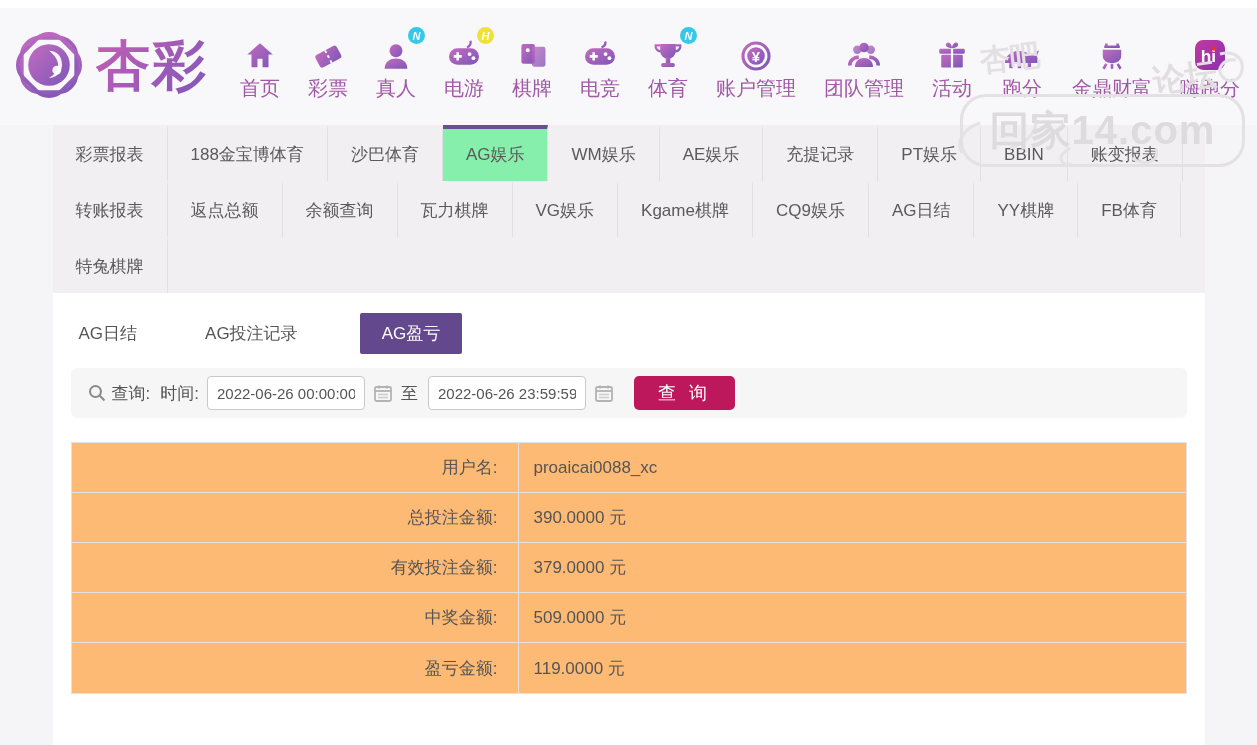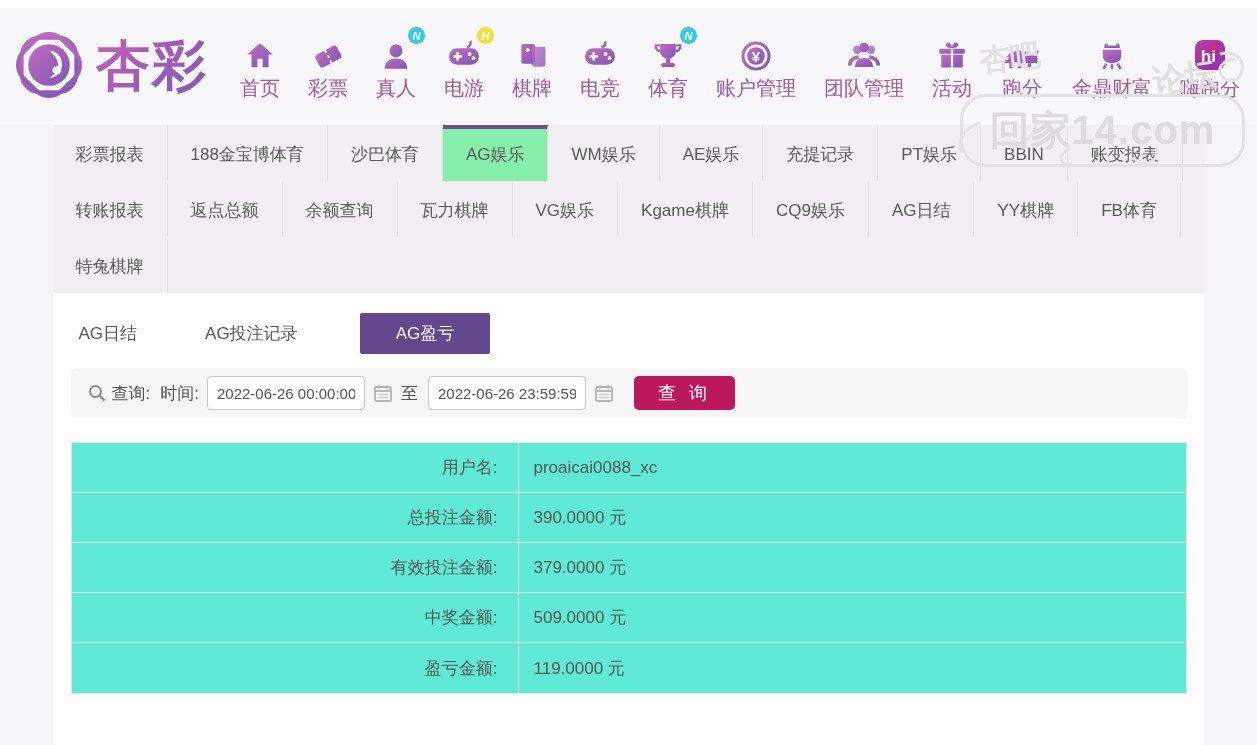--- a/index.html
+++ b/index.html
@@ -34,34 +34,34 @@
   .container { width:1152px; margin:0 auto; }
   .tabbar { background:#f1eff1; display:flex; flex-wrap:wrap; }
   .tab { height:56px; line-height:52px; padding:0 23px; font-size:17px; color:#5a5a5a;
     border-right:1px solid #e2dfe2; border-top:4px solid transparent; cursor:pointer; white-space:nowrap; }
   .tab.active { background:#86efac; border-top:4px solid #6a4c98; }
 
   
   .panel { background:#ffffff; min-height:502px; padding:16px 18px 0 18px; }
   .subtabs { display:flex; align-items:center; padding:4px 2px 14px 2px; }
   .subtab { font-size:17px; color:#555; margin-right:56px; padding:9px 6px; cursor:pointer; }
-  .subtab.active { background:#63488d; color:#fff; padding:9px 36px; border-radius:2px; margin-right:0; }
+  .subtab.active { background:#63488d; color:#fff; padding:9px 22px; border-radius:2px; margin-right:0; }
 
   .searchbar { background:#f7f6f7; border-radius:6px; height:50px; display:flex; align-items:center; padding:0 16px; }
   .searchbar .lbl { font-size:17px; color:#555; margin-right:10px; display:flex; align-items:center; }
   .searchbar input { width:158px; height:34px; border:1px solid #c9c9c9; border-radius:4px;
     font-size:15px; color:#555; padding:0 9px; background:#fff; font-family:"Liberation Sans",sans-serif; }
   .cal-icon { margin:0 8px; cursor:pointer; display:flex; }
   .to-label { font-size:17px; color:#555; margin-right:10px; }
   .search-btn { background:#be185d; color:#fff; border:none; border-radius:5px; height:34px;
     padding:0 24px; font-size:18px; letter-spacing:4px; margin-left:12px; cursor:pointer;
     font-family:"Liberation Sans",sans-serif; }
 
   .report { margin-top:24px; border:1px solid #e3e1e3; }
-  .report-row { display:flex; height:50px; border-bottom:1px solid #e3e1e3; background:#5eead4; }
+  .report-row { display:flex; height:50px; border-bottom:1px solid #e3e1e3; background:#fdba74; }
   .report-row:last-child { border-bottom:none; }
   .report-label { width:447px; border-right:1px solid #e3e1e3; display:flex; align-items:center;
     justify-content:flex-end; padding-right:20px; font-size:17px; color:#555; }
   .report-value { flex:1; display:flex; align-items:center; padding-left:15px; font-size:17px; color:#555; }
 </style>
 </head>
 <body>
 
 <svg width="0" height="0" style="position:absolute">
   <defs>

